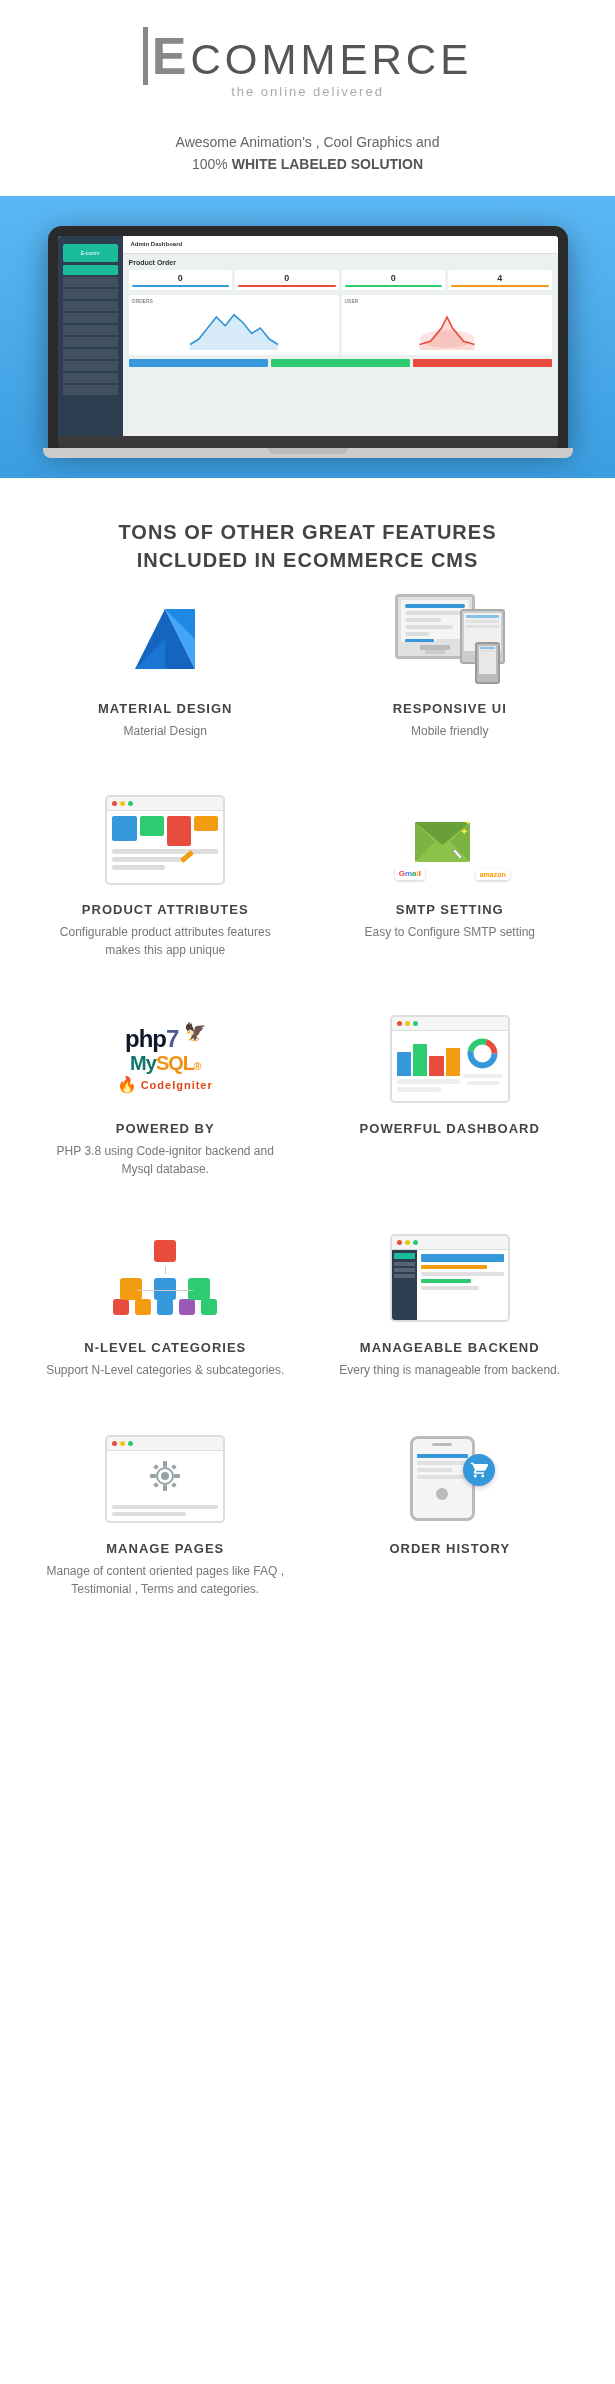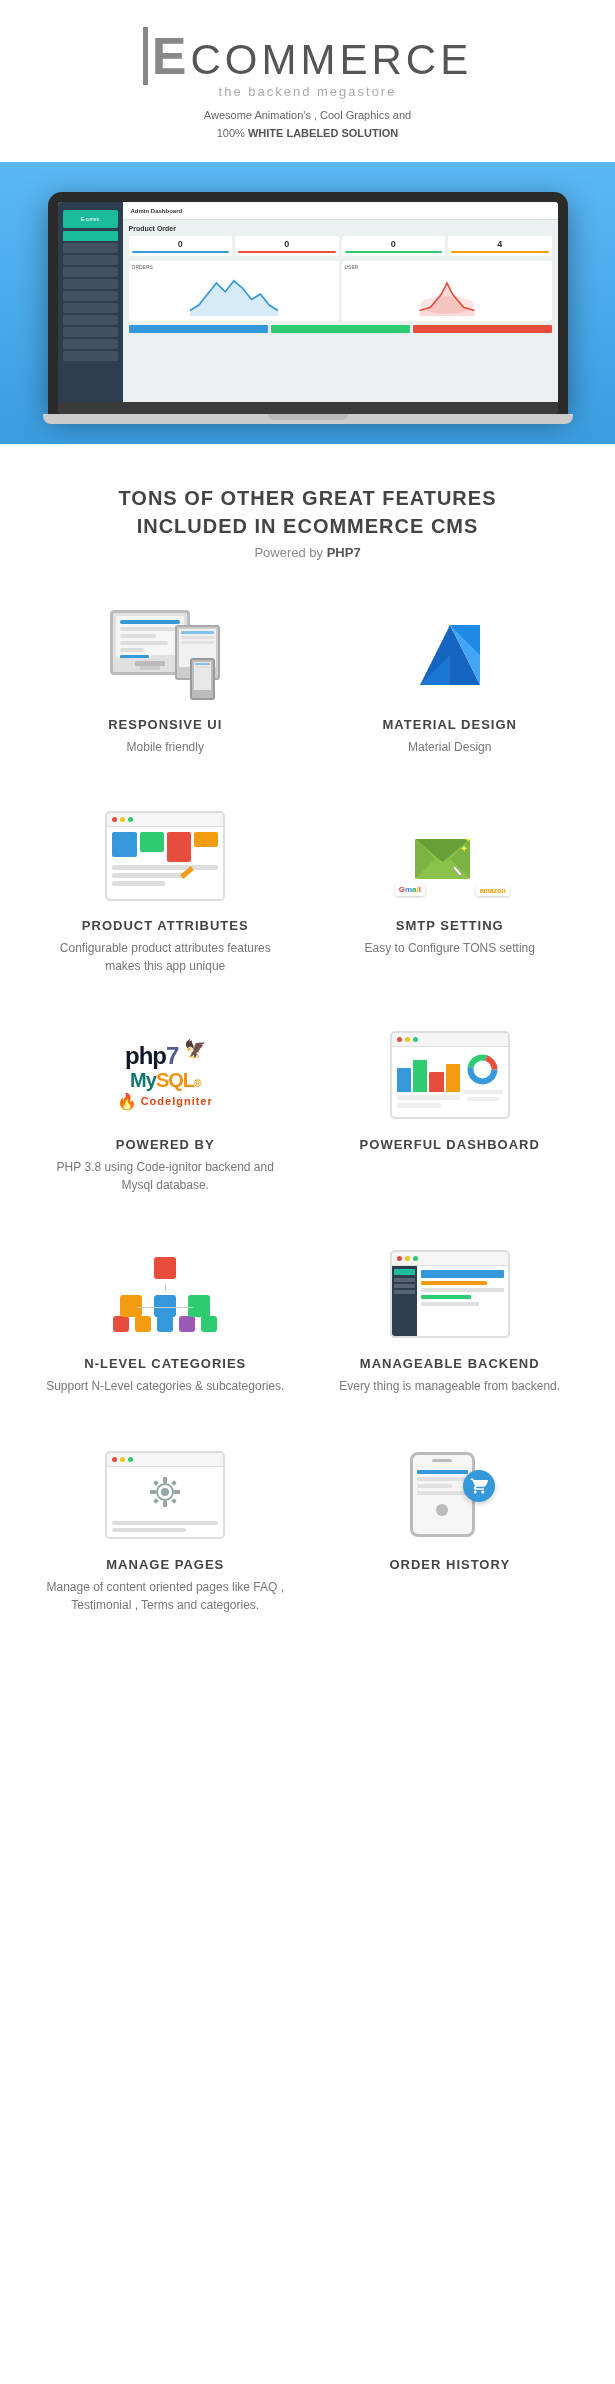--- a/index.html
+++ b/index.html
@@ -32,23 +32,23 @@
       border-left: 5px solid #888;
       padding-left: 4px;
     }
     .logo-tagline {
       font-size: 13px;
       color: #aaa;
       letter-spacing: 2px;
       margin-top: 2px;
     }
     .header-subtitle {
-      font-size: 11px;
+      font-size: 14px;
       color: #666;
-      margin-top: 8px;
+      margin-top: 32px;
       line-height: 1.6;
     }
     .header-subtitle strong {
       font-weight: 700;
       color: #555;
     }
 
     
     .laptop-section {
       background: linear-gradient(180deg, #5bb8f5 0%, #3a9de0 100%);
@@ -401,21 +401,21 @@
       margin: 0 auto;
     }
   </style>
 </head>
 <body>
 
 <div class="header">
   <div class="logo-text">
     <span class="e-letter">E</span><span>commerce</span>
   </div>
-  <div class="logo-tagline">the backend megastore</div>
+  <div class="logo-tagline">the online delivered</div>
   <div class="header-subtitle">
     <span>Awesome Animation's , Cool Graphics and</span><br>
     <span>100%</span> <strong>WHITE LABELED SOLUTION</strong>
   </div>
 </div>
 
 <div class="laptop-section">
   <div class="laptop-wrapper">
     <div class="laptop-outer">
       <div class="laptop-screen">
@@ -493,26 +493,37 @@
     </div>
     <div class="laptop-bottom"></div>
   </div>
 </div>
 
 <div class="features-section">
   <div class="features-title">
     <span>TONS OF OTHER GREAT FEATURES</span><br>
     <span>INCLUDED IN ECOMMERCE CMS</span>
   </div>
-  <div class="features-subtitle">
-    <span>Powered by</span>
-    <strong>PHP7</strong>
-  </div>
 
   <div class="features-grid">
+
+    <div class="feature-item">
+      <div class="feature-icon">
+        <svg width="90" height="90" viewBox="0 0 90 90">
+
+          <polygon points="15,75 45,15 75,75" fill="#1565c0"></polygon>
+          <polygon points="45,15 75,75 75,15" fill="#42a5f5"></polygon>
+          <polygon points="45,15 75,15 75,45" fill="#1e88e5"></polygon>
+
+          <polygon points="15,75 45,45 45,75" fill="#1976d2"></polygon>
+        </svg>
+      </div>
+      <div class="feature-title">MATERIAL DESIGN</div>
+      <div class="feature-desc">Material Design</div>
+    </div>
 
     <div class="feature-item">
       <div class="feature-icon">
         <div class="device-stack">
           <div class="device-monitor">
             <div class="device-monitor-screen">
               <div class="mock-lines">
                 <div class="mock-line blue"></div>
                 <div class="mock-line gray"></div>
                 <div class="mock-line gray short"></div>
@@ -545,35 +556,20 @@
             </div>
           </div>
         </div>
       </div>
       <div class="feature-title">RESPONSIVE UI</div>
       <div class="feature-desc">Mobile friendly</div>
     </div>
 
     <div class="feature-item">
       <div class="feature-icon">
-        <svg width="90" height="90" viewBox="0 0 90 90">
-
-          <polygon points="15,75 45,15 75,75" fill="#1565c0"></polygon>
-          <polygon points="45,15 75,75 75,15" fill="#42a5f5"></polygon>
-          <polygon points="45,15 75,15 75,45" fill="#1e88e5"></polygon>
-
-          <polygon points="15,75 45,45 45,75" fill="#1976d2"></polygon>
-        </svg>
-      </div>
-      <div class="feature-title">MATERIAL DESIGN</div>
-      <div class="feature-desc">Material Design</div>
-    </div>
-
-    <div class="feature-item">
-      <div class="feature-icon">
         <div class="browser-mock">
           <div class="browser-titlebar">
             <div class="browser-dot red"></div>
             <div class="browser-dot yellow"></div>
             <div class="browser-dot green"></div>
           </div>
           <div class="browser-content">
             <div class="browser-content-bars">
               <div class="browser-content-bar-sm" style="background:#3498db;"></div>
               <div class="browser-content-bar-sm" style="background:#2ecc71;height:20px;"></div>
@@ -613,21 +609,21 @@
           </svg>
 
           <div style="position:absolute;bottom:5px;left:5px;background:white;border-radius:3px;padding:2px 4px;font-size:8px;font-weight:bold;box-shadow:0 1px 3px rgba(0,0,0,0.2);">
             <span style="color:#EA4335;">G</span><span style="color:#4285F4;">m</span><span style="color:#34A853;">a</span><span style="color:#FBBC05;">i</span><span style="color:#EA4335;">l</span>
           </div>
 
           <div style="position:absolute;bottom:5px;right:0px;background:white;border-radius:3px;padding:2px 4px;font-size:7px;font-weight:bold;box-shadow:0 1px 3px rgba(0,0,0,0.2);color:#ff9900;">amazon</div>
         </div>
       </div>
       <div class="feature-title">SMTP SETTING</div>
-      <div class="feature-desc">Easy to Configure TONS setting</div>
+      <div class="feature-desc">Easy to Configure SMTP setting</div>
     </div>
 
     <div class="feature-item">
       <div class="feature-icon">
         <div style="display:flex;flex-direction:column;align-items:center;gap:2px;">
           <div style="font-size:24px;font-weight:900;color:#8892BF;letter-spacing:-1px;line-height:1;">
             <span style="color:#0f172a;">php</span><span style="color:#4F5B93;">7</span>
             <span style="font-size:18px;vertical-align:super;color:#999;">🦅</span>
           </div>
           <div style="font-size:20px;font-weight:900;letter-spacing:-1px;line-height:1;">

